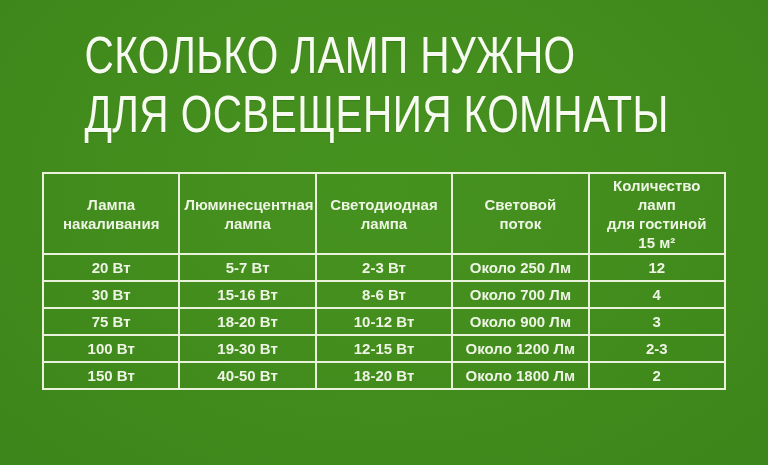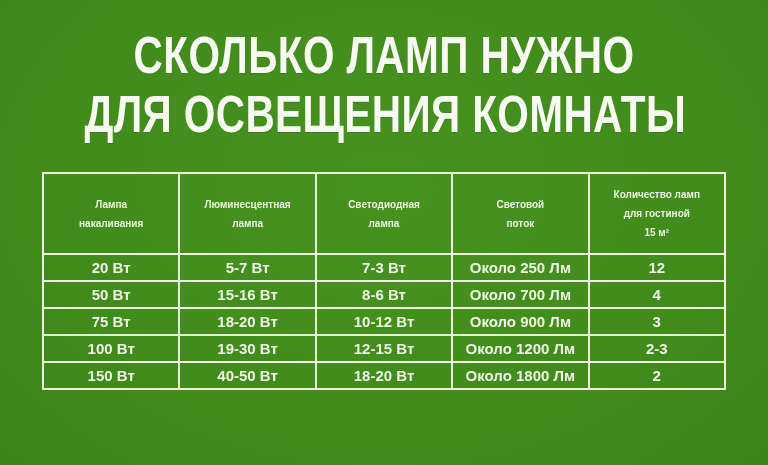--- a/index.html
+++ b/index.html
@@ -9,23 +9,22 @@
   }
   .poster {
     position: relative;
     width: 768px; height: 465px;
     background: radial-gradient(ellipse at 50% 40%, #46921f 0%, #428c1d 55%, #3c851a 100%);
     font-family: "Liberation Sans", sans-serif;
   }
   .title {
     position: absolute;
     top: 26px; left: 0; right: 0;
-    text-align: center;
     color: #f6faf0;
-    font-weight: 700;
+    font-weight: 400;
   }
   .title-line {
     font-size: 52px;
     line-height: 59px;
     white-space: nowrap;
     transform: scaleX(0.78);
     transform-origin: 50% 50%;
     letter-spacing: 0.5px;
     text-shadow: 0 1px 1px rgba(0,0,0,0.12);
   }
@@ -40,21 +39,21 @@
     border: 2px solid #eaf2dc;
     color: #eef4e4;
     font-weight: 700;
     text-align: center;
     vertical-align: middle;
     padding: 0 4px;
     box-sizing: border-box;
   }
   .lamp-table th {
     height: 81px;
-    font-size: 10px;
+    font-size: 15px;
     line-height: 19px;
     white-space: pre-line;
   }
   .lamp-table td {
     height: 27px;
     font-size: 15px;
   }
 </style>
 </head>
 <body>
@@ -79,26 +78,26 @@
 поток</th>
         <th>Количество ламп
 для гостиной
 15 м²</th>
       </tr>
     </thead>
     <tbody>
       <tr>
         <td>20 Вт</td>
         <td>5-7 Вт</td>
-        <td>7-3 Вт</td>
+        <td>2-3 Вт</td>
         <td>Около 250 Лм</td>
         <td>12</td>
       </tr>
       <tr>
-        <td>50 Вт</td>
+        <td>30 Вт</td>
         <td>15-16 Вт</td>
         <td>8-6 Вт</td>
         <td>Около 700 Лм</td>
         <td>4</td>
       </tr>
       <tr>
         <td>75 Вт</td>
         <td>18-20 Вт</td>
         <td>10-12 Вт</td>
         <td>Около 900 Лм</td>

